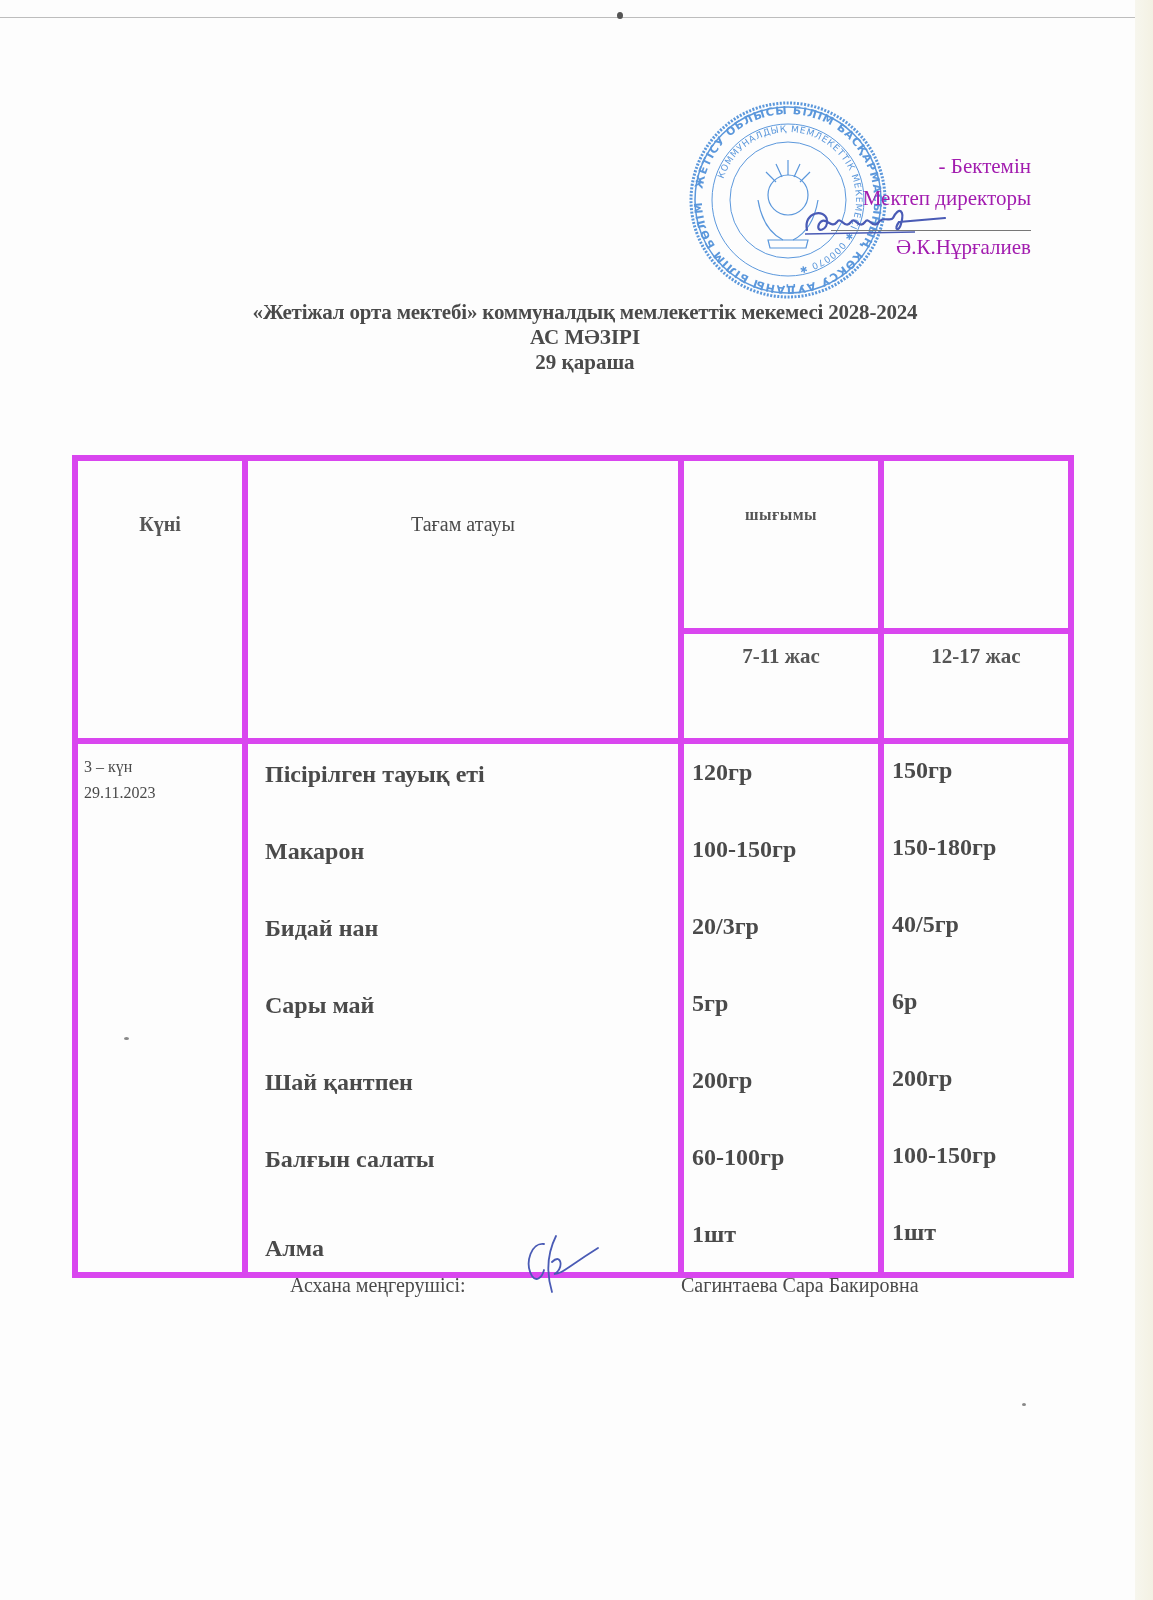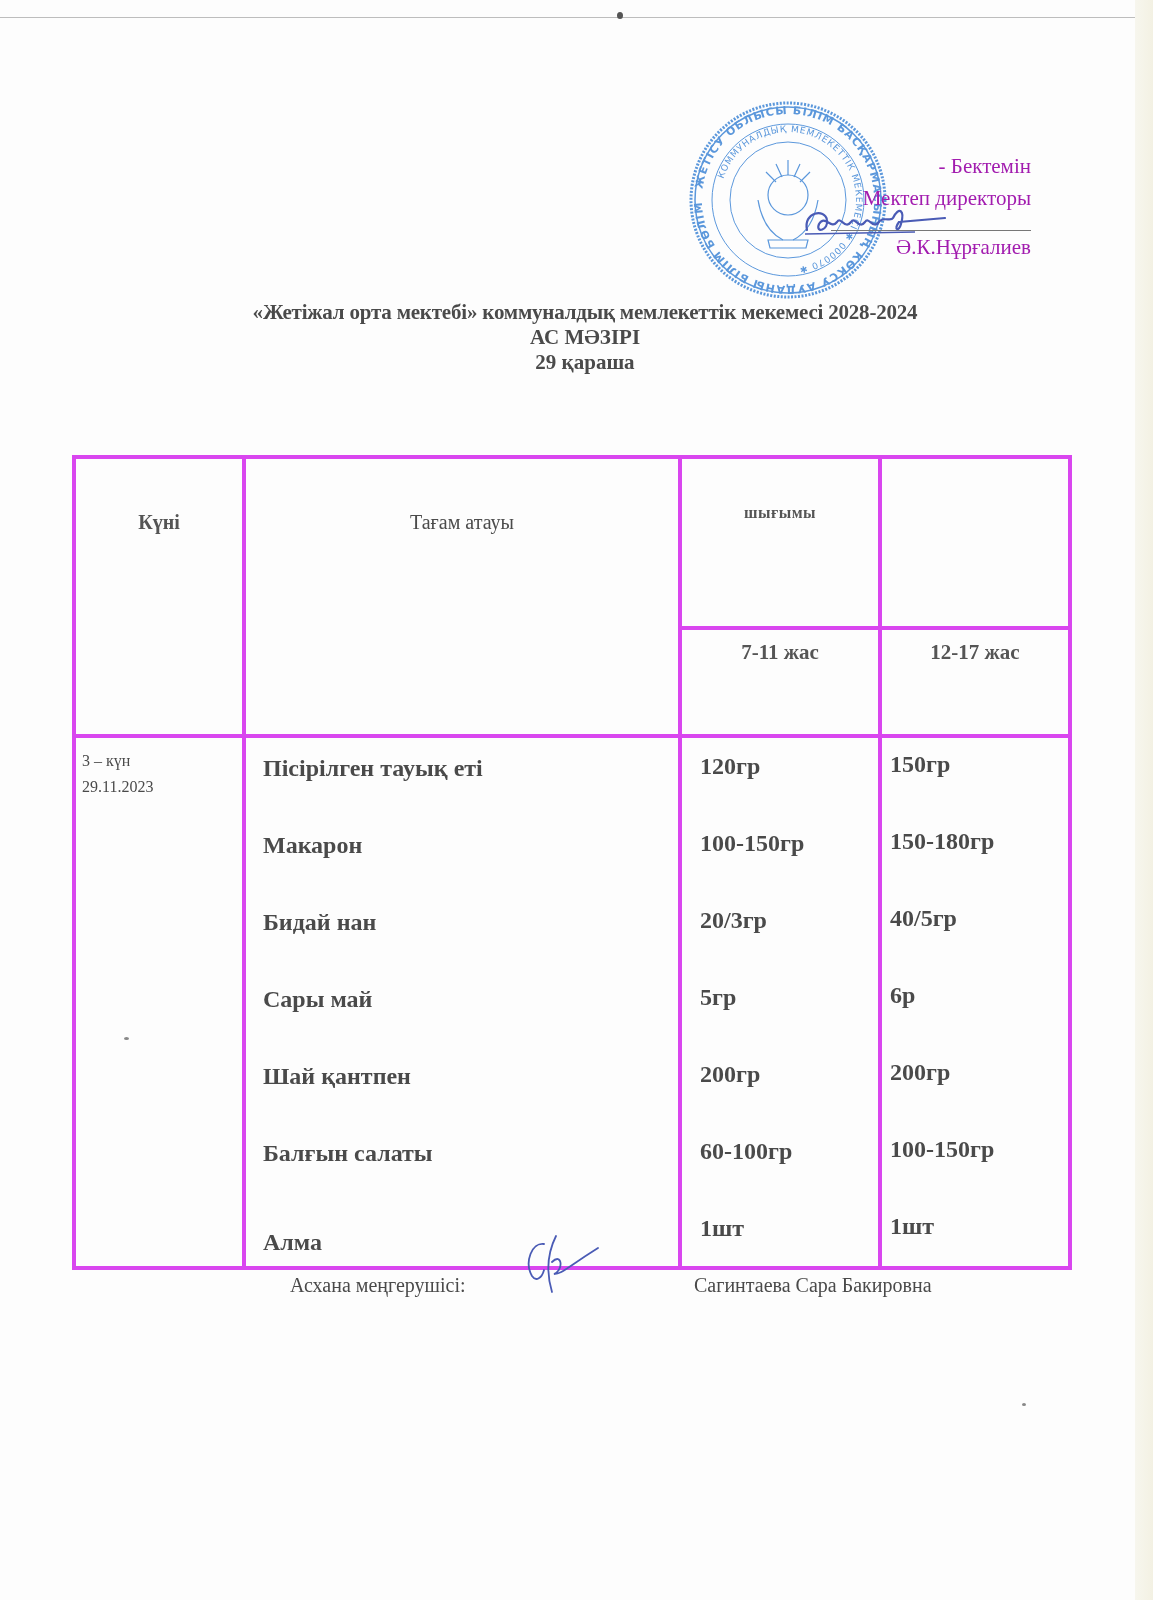--- a/index.html
+++ b/index.html
@@ -38,49 +38,49 @@
     position: absolute; left: 150px; top: 300px; width: 870px;
     text-align: center; font-weight: bold; color: #4a4a4a;
     font-size: 21px; line-height: 25px;
   }
   .title-block .t1 { letter-spacing: -0.2px; }
   table.menu {
     position: absolute; left: 72px; top: 455px; width: 996px;
     border-collapse: collapse; table-layout: fixed;
   }
   table.menu td, table.menu th {
-    border: 4px solid #d946ef; vertical-align: top; padding: 0;
+    border: 6px solid #d946ef; vertical-align: top; padding: 0;
   }
   table.menu th {
     font-weight: bold; font-size: 20px; color: #555; text-align: center;
   }
   .hdr-day { height: 216px; padding-top: 52px !important; }
   .hdr-name { padding-top: 52px !important; font-weight: normal !important; color: #4b4b4b !important; }
   .hdr-output { height: 122px; padding-top: 45px !important; font-size: 16px !important; letter-spacing: 0.5px; }
   .hdr-age { height: 94px; padding-top: 10px !important; font-size: 21px !important; }
   .body-day {
     font-size: 16px; line-height: 26px; padding: 10px 0 0 6px !important;
     color: #4a4a4a;
     margin-left: 16px;
   }
   .cell-list { list-style: none; margin: 0; padding: 0; }
   .cell-list li {
     height: 77px; font-size: 24px; line-height: 28px; color: #4a4a4a;
     white-space: nowrap;
     font-weight: bold;
   }
   .name-col .cell-list { padding: 16px 0 0 17px; }
-  .v1-col .cell-list { padding: 14px 0 0 8px; margin-left: 10px; }
+  .v1-col .cell-list { padding: 14px 0 0 8px; }
   .v2-col .cell-list { padding: 12px 0 0 8px; }
   .footer-sign {
     position: absolute; top: 1262px; left: 290px; width: 720px;
     font-size: 20px; color: #4a4a4a;
   }
   .footer-sign .role { position: absolute; left: 0; top: 12px; }
-  .footer-sign .name { position: absolute; left: 404px; top: 12px; }
+  .footer-sign .name { position: absolute; left: 391px; top: 12px; }
   .signature-cook { position: absolute; left: 232px; top: -30px; width: 90px; height: 70px; }
   .speck { position: absolute; background: #888; border-radius: 50%; }
 </style>
 </head>
 <body>
 
 <div class="page-edge-top"></div>
 <div class="page-edge-right"></div>
 
 <svg class="stamp" viewBox="0 0 200 200">

